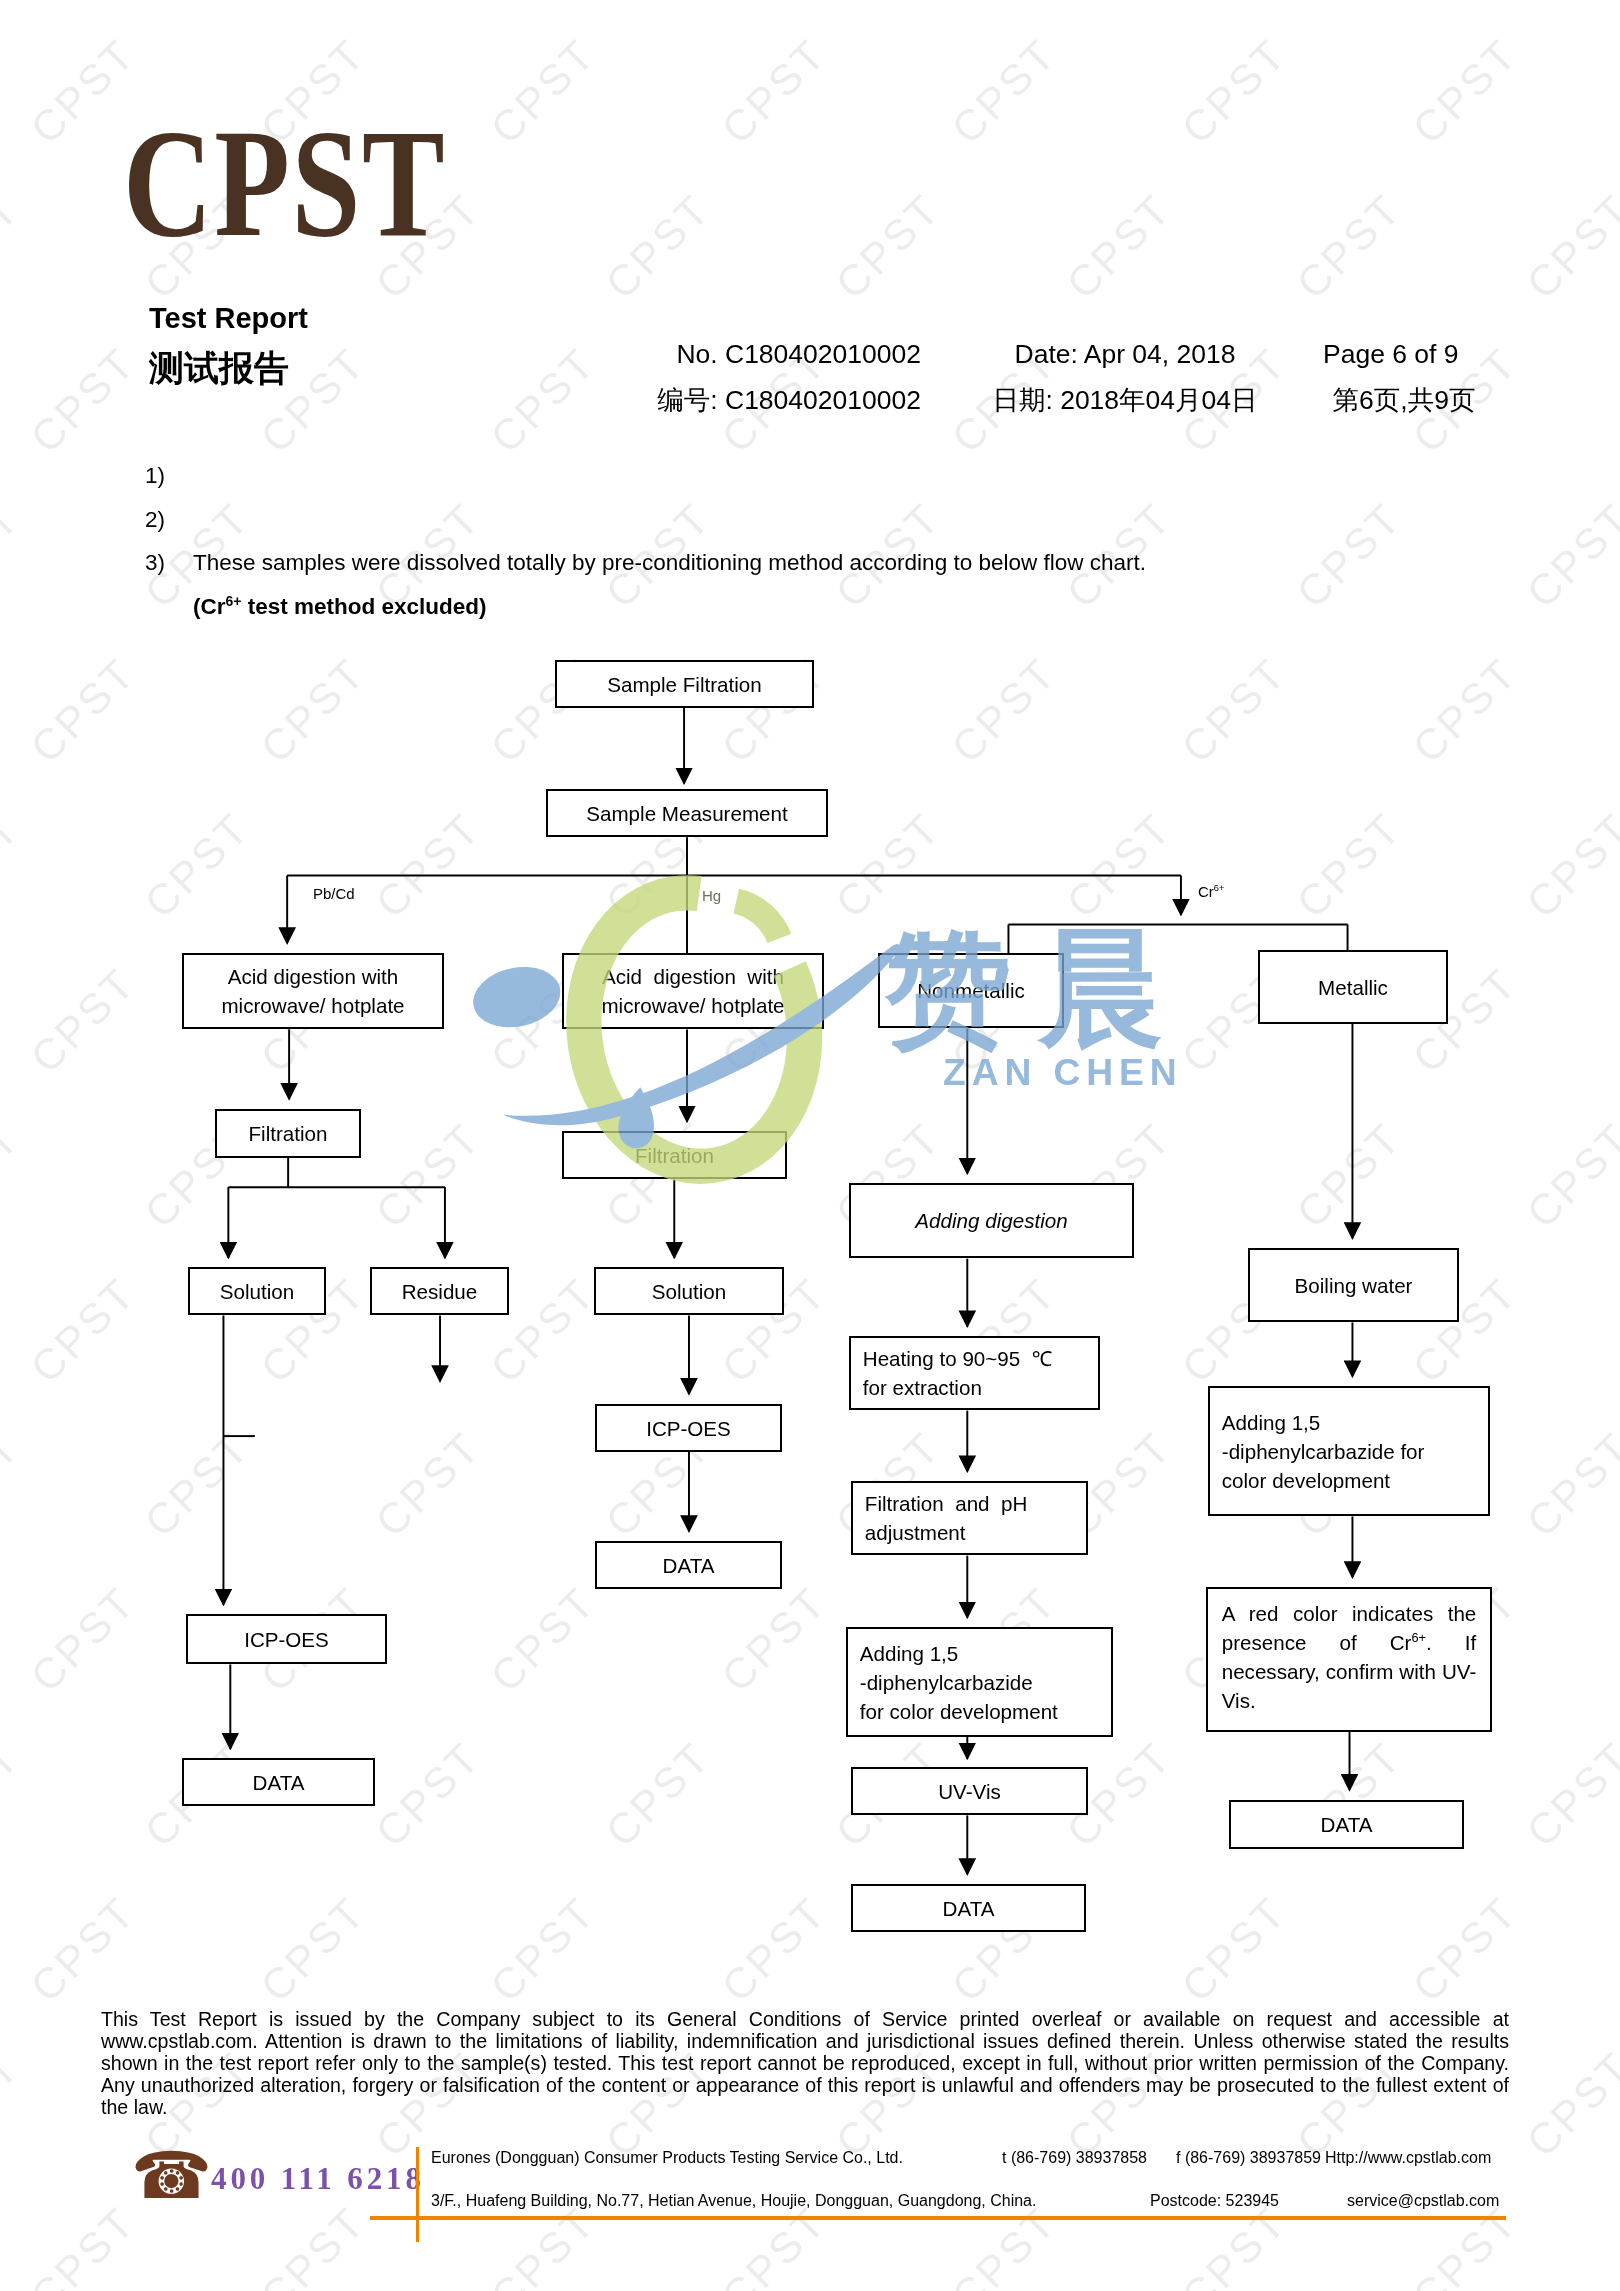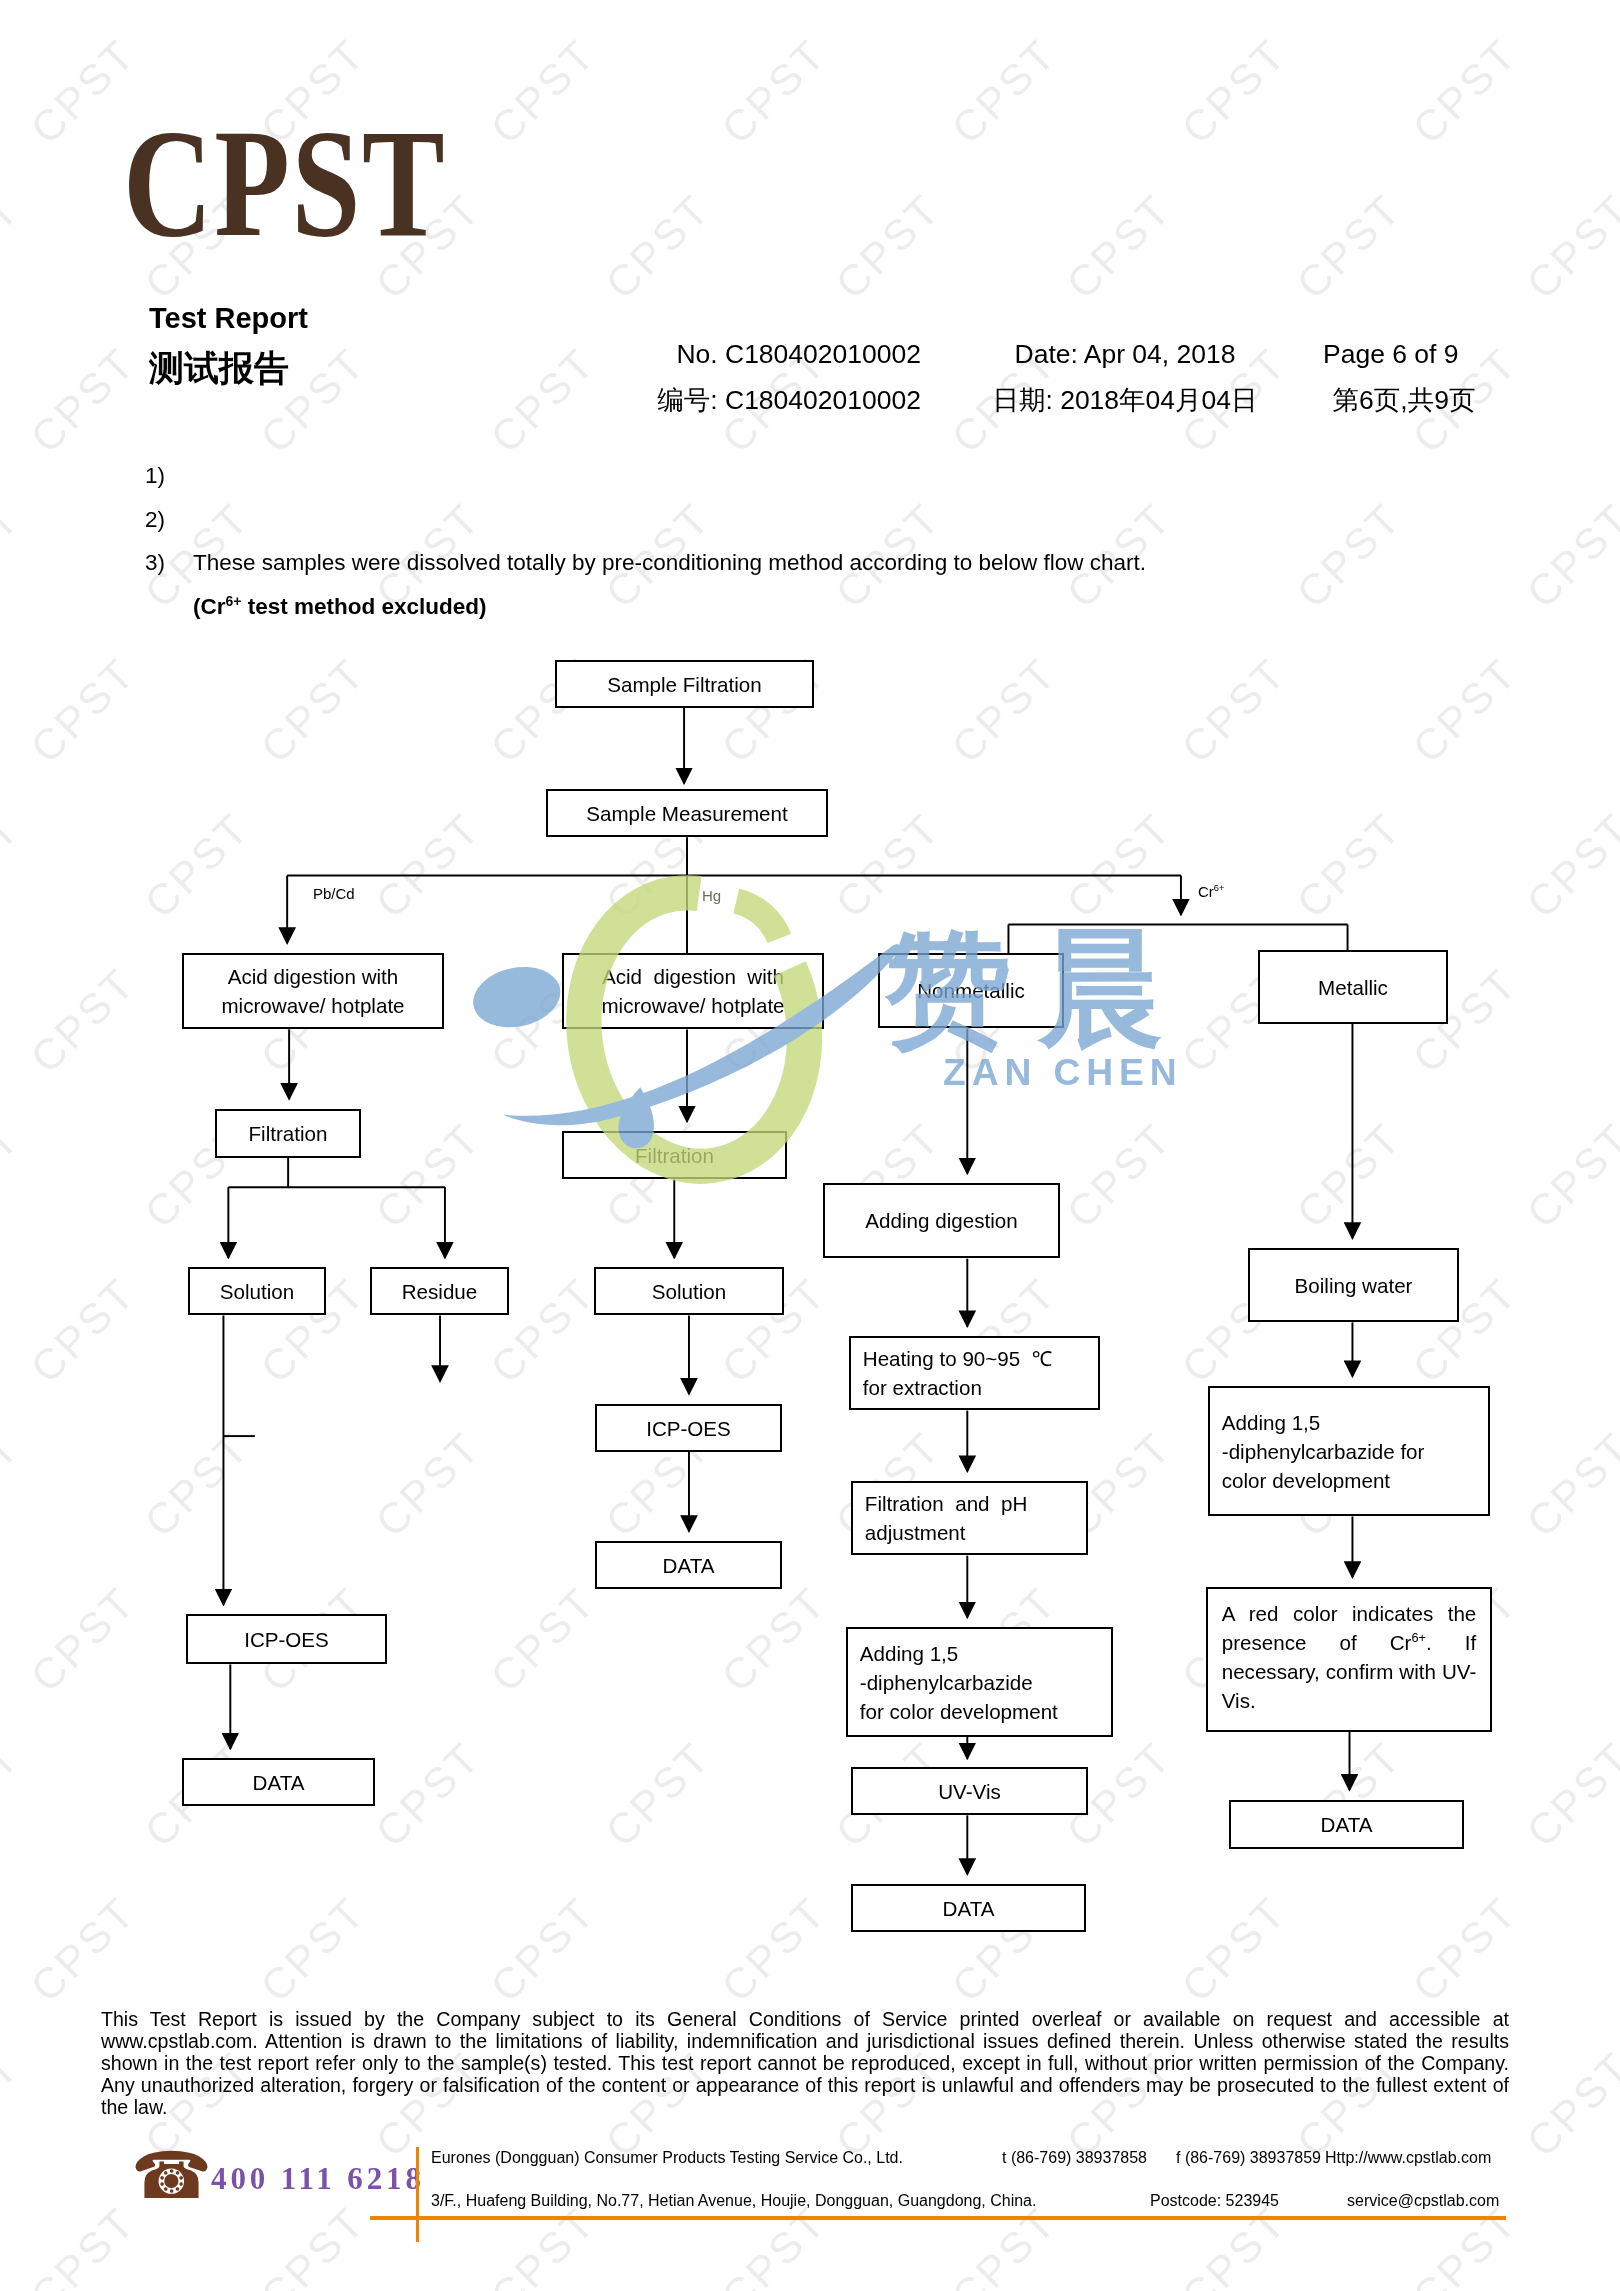--- a/index.html
+++ b/index.html
@@ -249,21 +249,21 @@
   <div class="fbox" style="left:1258px;top:950px;width:190px;height:74px;">
       <span class="t">Metallic</span>
     </div>
 
   <div class="fbox" style="left:215px;top:1109px;width:146px;height:49px;">
       <span class="t">Filtration</span>
     </div>
   <div class="fbox" style="left:562px;top:1131px;width:225px;height:48px;">
       <span class="t">Filtration</span>
     </div>
-  <div class="fbox" style="left:823px;top:1183px;width:237px;height:75px;">
+  <div class="fbox" style="left:849px;top:1183px;width:285px;height:75px;font-style:italic;">
       <span class="t">Adding digestion</span>
     </div>
   <div class="fbox" style="left:1248px;top:1248px;width:211px;height:74px;">
       <span class="t">Boiling water</span>
     </div>
 
   <div class="fbox" style="left:188px;top:1267px;width:138px;height:48px;">
       <span class="t">Solution</span>
     </div>
   <div class="fbox" style="left:370px;top:1267px;width:139px;height:48px;">

